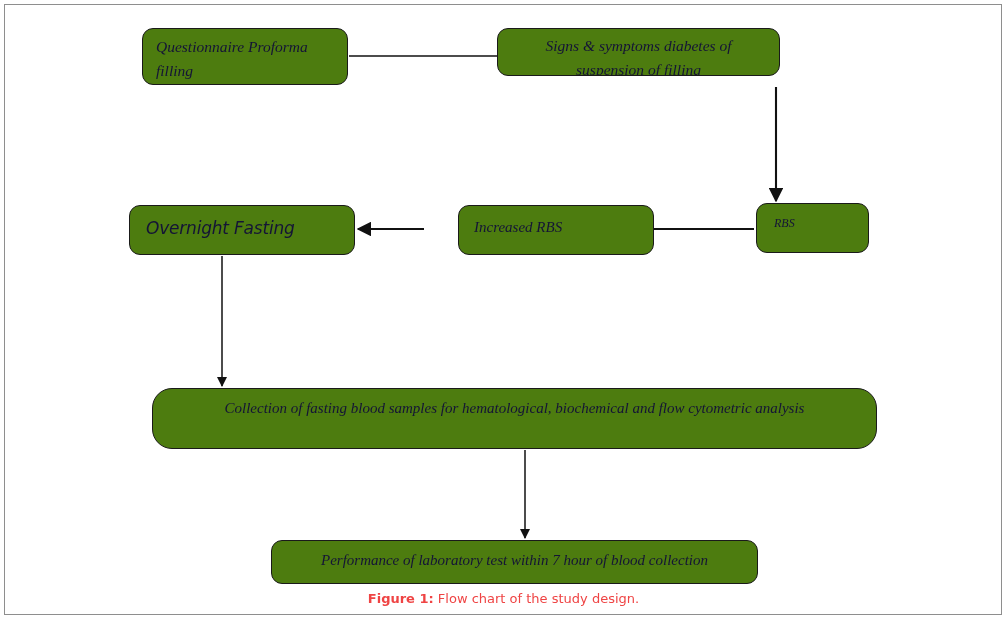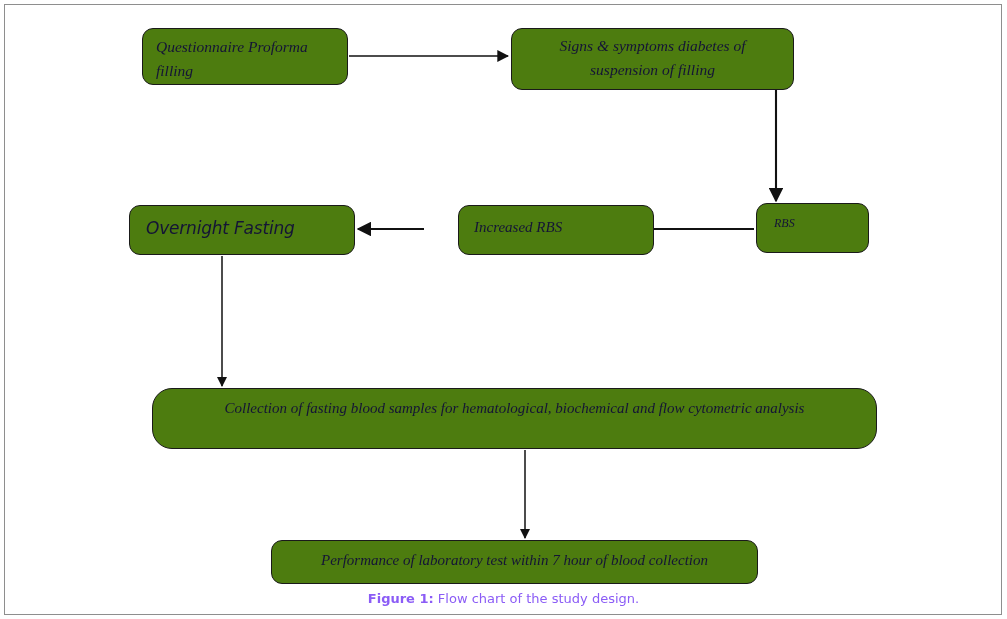--- a/index.html
+++ b/index.html
@@ -45,21 +45,21 @@
     display: block;
     color: #141436;
   }
   
   #node-questionnaire { left: 142px; top: 28px;  width: 206px; height: 57px; }
   #node-questionnaire .txt {
     left: 13px; top: 6px; right: 8px;
     text-align: left;
   }
 
-  #node-signs { left: 511px; top: 28px; width: 283px; height: 62px; }
+  #node-signs { left: 497px; top: 28px; width: 283px; height: 48px; }
   #node-signs .txt {
     left: 8px; top: 5px; right: 8px;
     text-align: center;
   }
 
   #node-overnight { left: 129px; top: 205px; width: 226px; height: 50px; }
   #node-overnight .txt {
     left: 16px; top: 9px; right: 8px;
     text-align: left;
     font-family: "DejaVu Sans", "Liberation Sans", sans-serif;
@@ -106,21 +106,21 @@
 
   
   #caption {
     position: absolute;
     left: 0;
     top: 591px;
     width: 1007px;
     text-align: center;
     font-family: "DejaVu Sans", "Liberation Sans", sans-serif;
     font-size: 13px;
-    color: #8b5cf6;
+    color: #ef4444;
   }
   #caption .cap-label {
     font-weight: bold;
   }
   #caption .cap-text {
     font-weight: normal;
   }
 </style>
 </head>
 <body>

